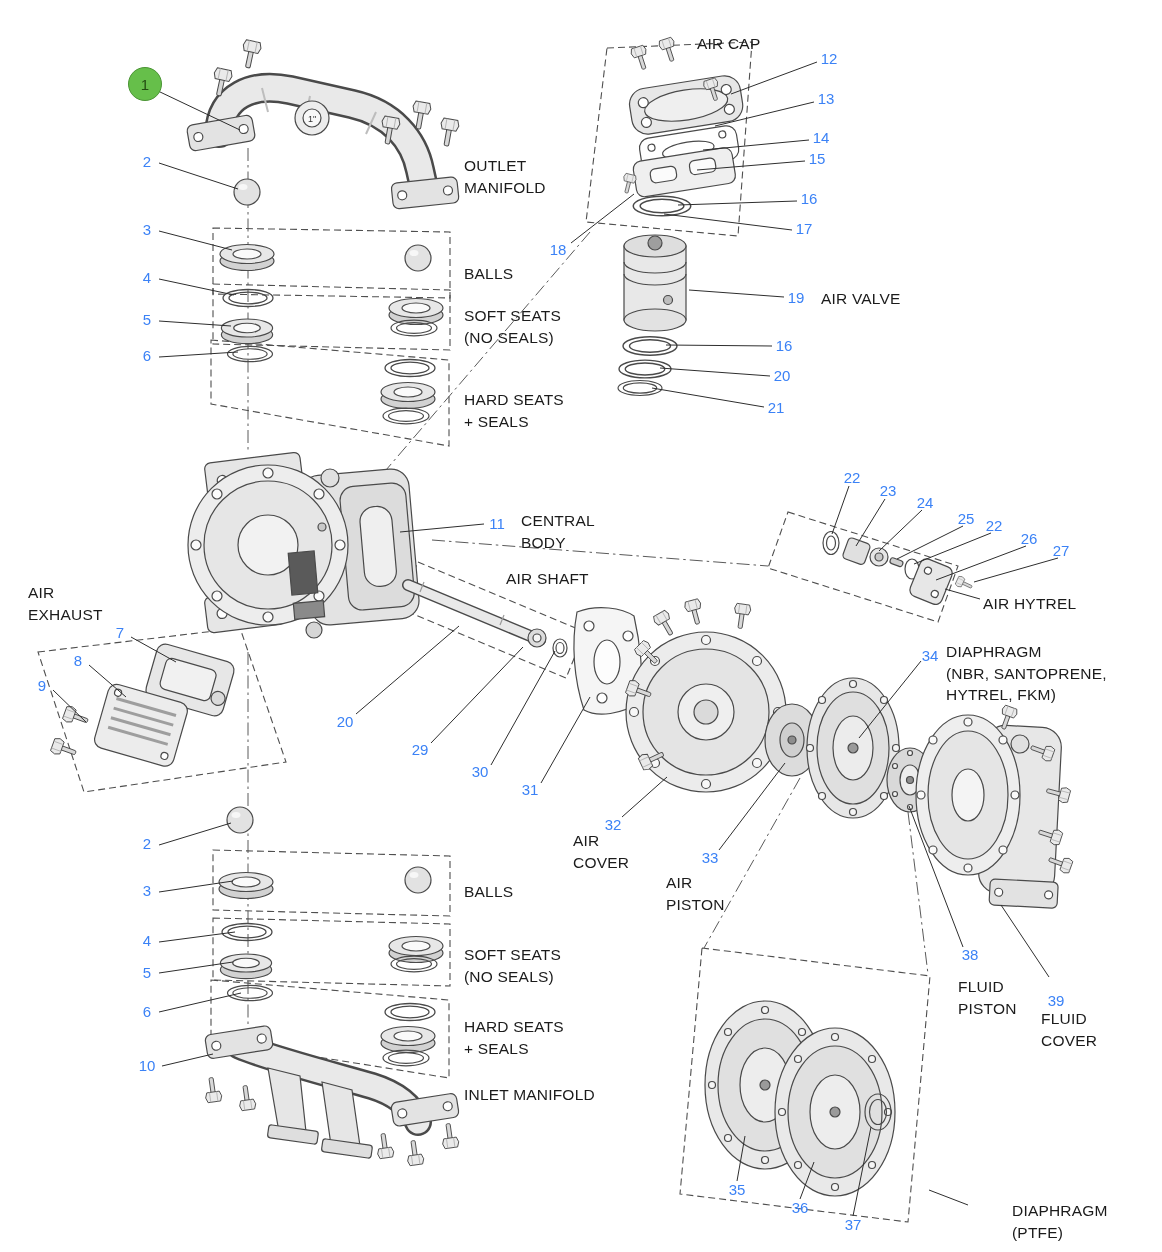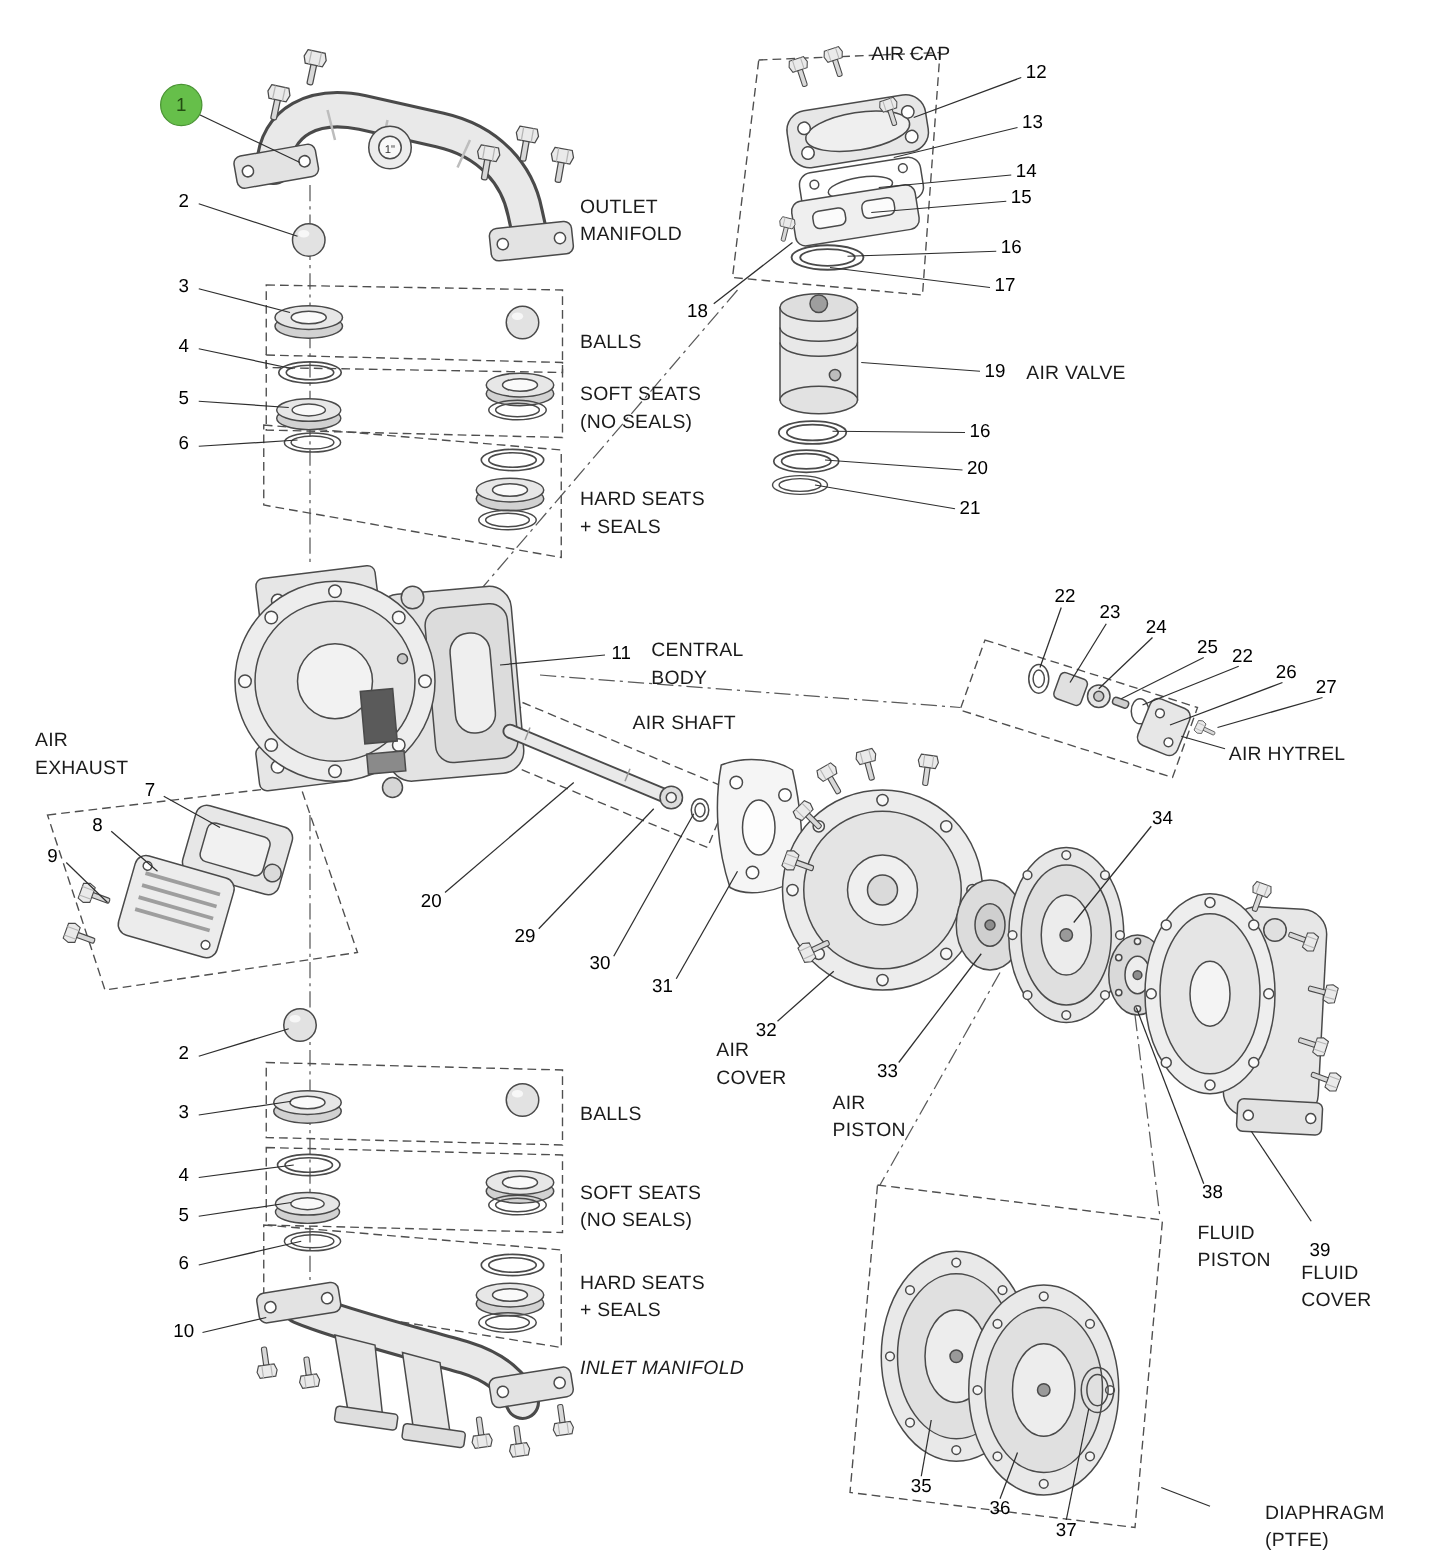--- a/index.html
+++ b/index.html
@@ -11,21 +11,21 @@
     overflow:hidden;
   }
   .stage { position:absolute; left:0; top:0; width:1162px; height:1252px; }
   svg.artwork { position:absolute; left:0; top:0; }
   .layer { position:absolute; left:0; top:0; width:100%; height:100%; pointer-events:none; }
   .callout {
     position:absolute;
     transform:translate(-50%,-50%);
     font-size:15px;
     line-height:1;
-    color:#000000;
+    color:#3b82f6;
     white-space:nowrap;
   }
   .callout.highlight {
     width:34px; height:34px;
     border-radius:50%;
     border:1px solid #4a9434;
     display:flex; align-items:center; justify-content:center;
     color:#234d12;
   }
   .part-label {
@@ -477,30 +477,33 @@
 (NO SEALS)</div>
       <div class="part-label" style="left: 464px; top: 389px;">HARD SEATS
 + SEALS</div>
       <div class="part-label" style="left: 821px; top: 288px;">AIR VALVE</div>
       <div class="part-label" style="left: 521px; top: 510px;">CENTRAL
 BODY</div>
       <div class="part-label" style="left: 506px; top: 568px;">AIR SHAFT</div>
       <div class="part-label" style="left: 28px; top: 582px;">AIR
 EXHAUST</div>
       <div class="part-label" style="left: 983px; top: 593px;">AIR HYTREL</div>
+      <div class="part-label" style="left: 946px; top: 641px;">DIAPHRAGM
+(NBR, SANTOPRENE,
+HYTREL, FKM)</div>
       <div class="part-label" style="left: 573px; top: 830px;">AIR
 COVER</div>
       <div class="part-label" style="left: 666px; top: 872px;">AIR
 PISTON</div>
       <div class="part-label" style="left: 464px; top: 881px;">BALLS</div>
       <div class="part-label" style="left: 464px; top: 944px;">SOFT SEATS
 (NO SEALS)</div>
       <div class="part-label" style="left: 464px; top: 1016px;">HARD SEATS
 + SEALS</div>
-      <div class="part-label" style="left: 464px; top: 1084px; font-style: italic;">INLET MANIFOLD</div>
+      <div class="part-label" style="left: 464px; top: 1084px;">INLET MANIFOLD</div>
       <div class="part-label" style="left: 958px; top: 976px;">FLUID
 PISTON</div>
       <div class="part-label" style="left: 1041px; top: 1008px;">FLUID
 COVER</div>
       <div class="part-label" style="left: 971px; top: 1200px; margin-left: 41px;">DIAPHRAGM (PTFE)</div>
     </div>
 <div class="layer">
       <div class="callout highlight" style="left: 145px; top: 84px; background: rgb(102, 191, 74); color: rgb(35, 77, 18);">1</div>
       <div class="callout" style="left: 147px; top: 161px;">2</div>
       <div class="callout" style="left: 147px; top: 229px;">3</div>

